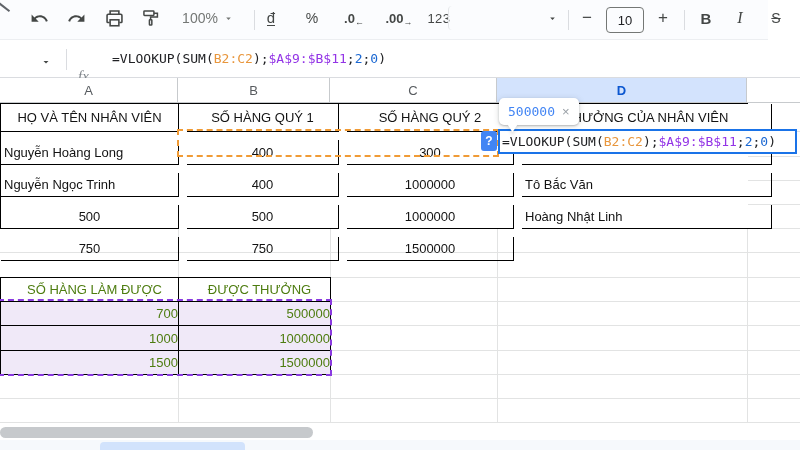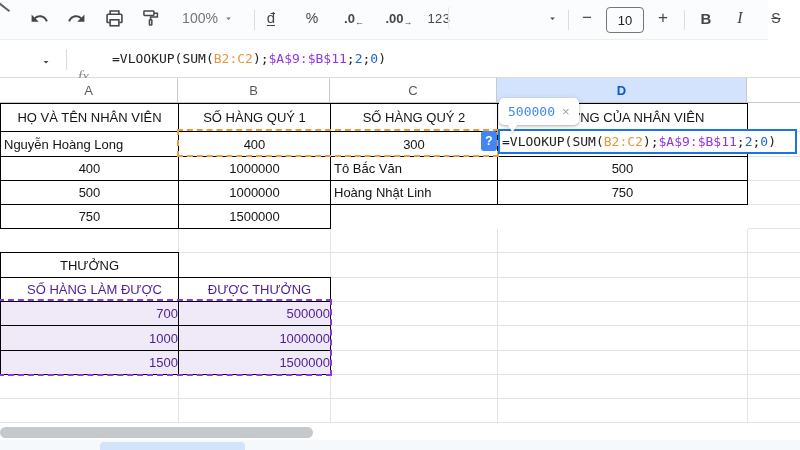--- a/index.html
+++ b/index.html
@@ -35,27 +35,27 @@
   .fx { position:absolute; left:78px; top:8px; font-family:"Liberation Serif",serif; font-style:italic; color:#80868b; font-size:15px;margin-top:19px; }
   .fml { position:absolute; left:112px; top:10px; font-family:"DejaVu Sans Mono","Liberation Mono",monospace; font-size:13px; color:#202124; white-space:pre; }
   .ref-o { color:var(--ref_orange); } .ref-p { color:var(--ref_purple); } .ref-b { color:var(--ref_blue); }
 
   
   .sheet { position:absolute; left:0; top:78px; width:800px; height:345px; background:#fff; }
   .colhdr { position:absolute; left:0; top:0; height:25px; display:flex; align-items:center; justify-content:center; font-size:13px; color:#575b5f; background:#fff; border-right:1px solid #c7cacd; border-bottom:1px solid #c7cacd; z-index:2; }
   .colhdr.sel { background:var(--selected_col_bg); color:var(--selected_col_text); font-weight:bold; }
   .gl { position:absolute; background:#e2e3e3; z-index:1; }
 
-  .t1 { position:absolute; left:0; top:25px; width:748px; height:126px; display:grid; grid-template-columns:178px 152px 167px 250px; grid-template-rows:28px 25px 24px 24px 24px; border-top:1px solid #000; border-left:1px solid #000; background:#fff; z-index:2; }
+  .t1 { position:absolute; left:0; top:25px; width:748px; height:126px; display:grid; grid-template-columns:178px 152px 167px 250px; grid-template-rows:28px 25px 24px 24px 24px; border-top:1px solid #000; border-left:1px solid #000; background:#fff; z-index:2;gap:8px; }
   .t1 > div { border-right:1px solid #000; border-bottom:1px solid #000; display:flex; align-items:center; justify-content:center; font-size:13px; color:#131313; overflow:hidden; white-space:nowrap; }
   .t1 .name { justify-content:flex-start; padding-left:3px; }
 
   .t2title { position:absolute; left:0; top:174px; width:179px; height:26px; border:1px solid #000; background:#fff; display:flex; align-items:center; justify-content:center; font-size:13px; color:#131313; z-index:2; }
   .t2 { position:absolute; left:0; top:199px; width:331px; height:98px; display:grid; grid-template-columns:178px 152px; grid-template-rows:24px 24px 25px 24px; border-top:1px solid #000; border-left:1px solid #000; background:#fff; z-index:2; }
-  .t2 > div { border-right:1px solid #000; border-bottom:1px solid #000; display:flex; align-items:center; justify-content:center; font-size:13px; color:#4c1d95; overflow:hidden; white-space:nowrap;padding-left:10px; }
+  .t2 > div { border-right:1px solid #000; border-bottom:1px solid #000; display:flex; align-items:center; justify-content:center; font-size:13px; color:#4d7c0f; overflow:hidden; white-space:nowrap;padding-left:10px; }
   .t2 .lav { background:var(--range_fill);justify-content:flex-end; }
 
   .range-orange { position:absolute; left:177px; top:51px; width:322px; height:28px; border:2px dashed var(--dash_orange); z-index:3; pointer-events:none; }
   .range-purple { position:absolute; left:-2px; top:221px; width:334px; height:77px; border:2px dashed var(--dash_purple); z-index:3; pointer-events:none; }
 
   .helpbadge { position:absolute; left:481px; top:53px; width:16px; height:20px; background:var(--badge_blue); color:#fff; font-size:12px; font-weight:bold; border-radius:3px; display:flex; align-items:center; justify-content:center; z-index:4; }
   .editcell { position:absolute; left:498px; top:51px; width:299px; height:25px; background:#fff; border:2px solid var(--edit_border); display:flex; align-items:center; z-index:4; }
   .editcell .txt { font-family:"DejaVu Sans Mono","Liberation Mono",monospace; font-size:13px; color:#202124; white-space:pre; padding-left:2px; }
 
   .tooltip { position:absolute; left:499px; top:20px; height:27px; background:#fff; border-radius:5px; box-shadow:0 1px 2px rgba(60,64,67,.3), 0 1px 6px rgba(60,64,67,.18); display:flex; align-items:center; padding:0 9px; z-index:5; }
@@ -236,20 +236,23 @@
       <div>
           <span>400</span>
         </div>
       <div>
           <span>300</span>
         </div>
       <div>
           <span></span>
         </div>
 
+      <div class="name">
+          <span>Nguyễn Ngọc Trinh</span>
+        </div>
       <div>
           <span>400</span>
         </div>
       <div>
           <span>1000000</span>
         </div>
 
       <div class="name">
           <span>Tô Bắc Văn</span>
         </div>
@@ -270,23 +273,20 @@
           <span>750</span>
         </div>
       <div>
           <span>750</span>
         </div>
       <div>
           <span>1500000</span>
         </div>
     </div>
 
-    <div class="t2title">
-      <span>THƯỞNG</span>
-    </div>
     <div class="t2">
       <div>
           <span>SỐ HÀNG LÀM ĐƯỢC</span>
         </div>
       <div>
           <span>ĐƯỢC THƯỞNG</span>
         </div>
       <div class="lav">
           <span>700</span>
         </div>

